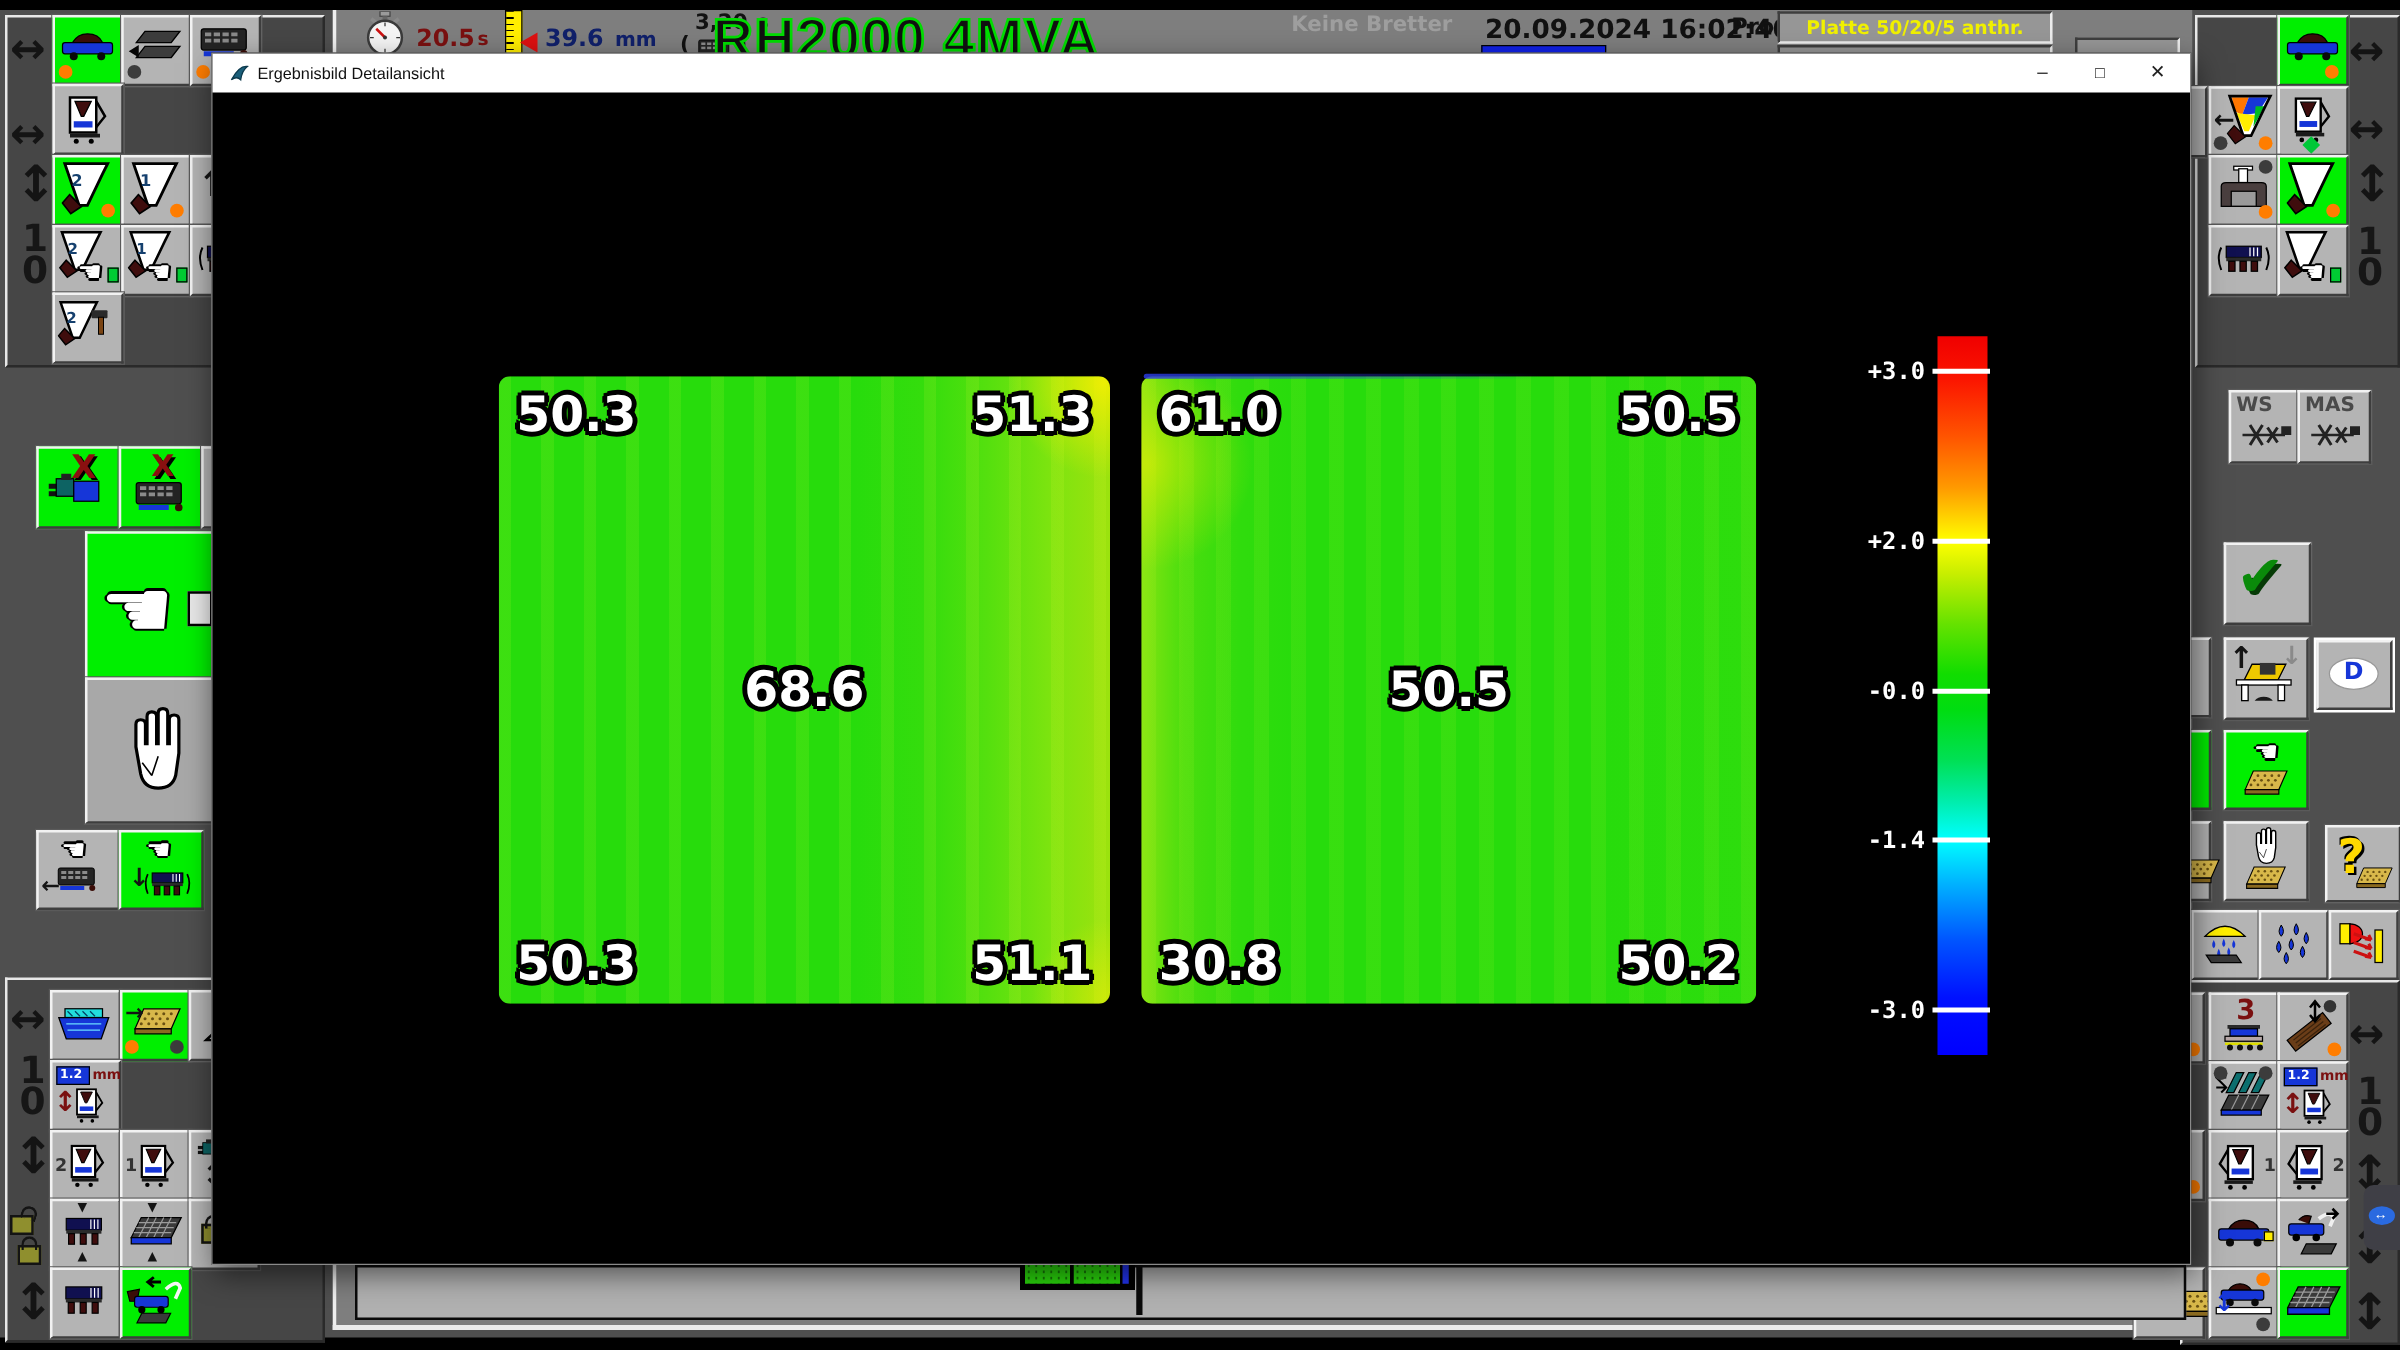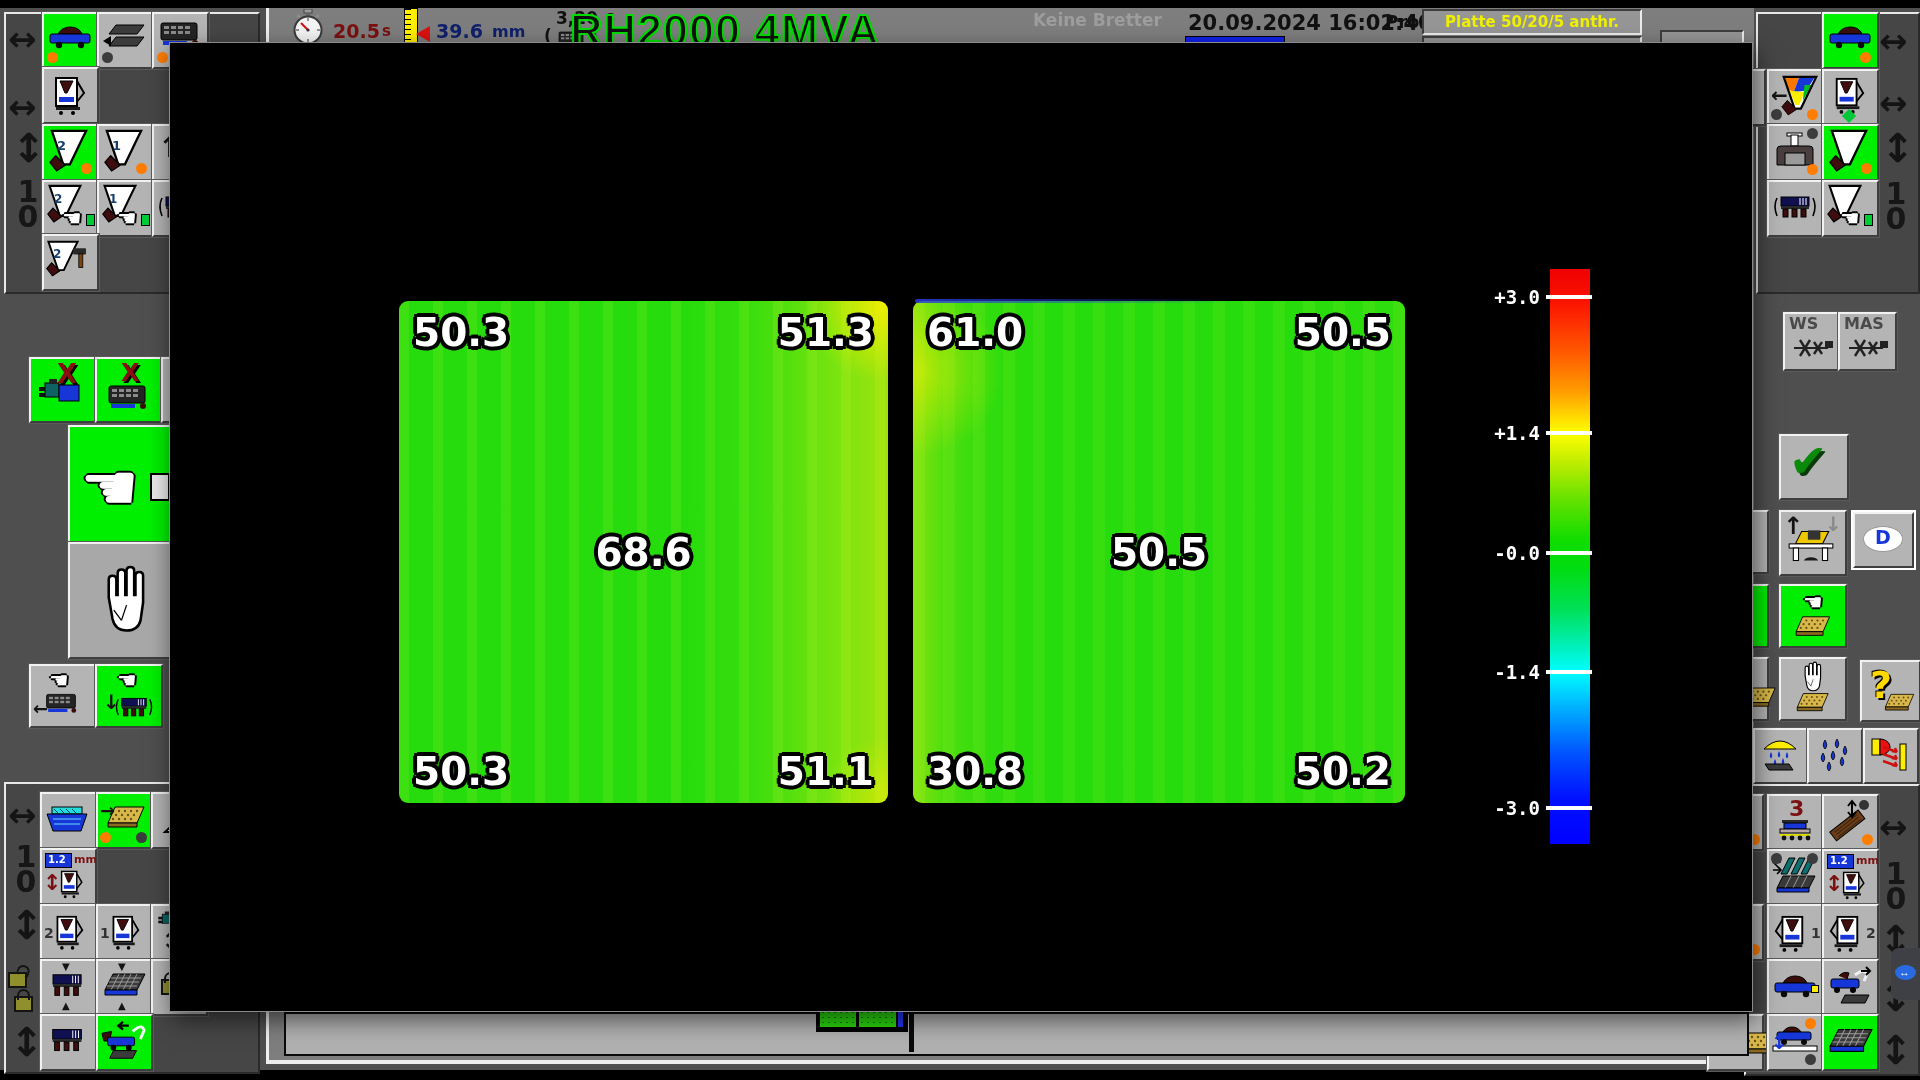--- a/index.html
+++ b/index.html
@@ -964,20 +964,31 @@
 
   <div class="A" style="left:284px;top:1012px;width:1461px;height:40px;background:#b0b0b0;border:2px solid #0a0a0a"></div>
   <div class="A" style="left:909px;top:1012px;width:5px;height:40px;background:#0a0a0a"></div>
   <div class="A" style="left:816px;top:1006px;width:92px;height:26px;background:#000;z-index:5">
     <div class="A" style="left:4px;top:4px;width:36px;height:17px;background:#2ad60c;background-image:radial-gradient(#157a06 1px,rgba(0,0,0,0) 1px);background-size:6px 5px"></div>
     <div class="A" style="left:43px;top:4px;width:37px;height:17px;background:#2ad60c;background-image:radial-gradient(#157a06 1px,rgba(0,0,0,0) 1px);background-size:6px 5px"></div>
     <div class="A" style="left:82px;top:4px;width:5px;height:17px;background:#2233ee"></div>
   </div>
 
   <div id="dlg">
+    <div id="tbar">
+      <i class="ic" style="left:13px;top:7px;width:17px;height:17px">
+          <svg viewBox="0 0 16 16">
+            <path d="M2 13 Q8 2 14 3 Q10 6 9 13 Q6 10 2 13 Z" fill="#1b5f7a" stroke="#0d3a4d"></path>
+          </svg>
+        </i>
+      <span id="ttext">Ergebnisbild Detailansicht</span>
+      <span class="wb" style="right:95px">–</span>
+      <span class="wb" style="right:49px;font-size:13px">□</span>
+      <span class="wb" style="right:3px">✕</span>
+    </div>
 
     <div class="plate" style="left:229px;top:258px;width:489px;height:502px;
          background:
            radial-gradient(circle at 99% 1%, rgba(255,240,0,.8) 0%, rgba(255,240,0,0) 11%),
            radial-gradient(circle at 100% 99%, rgba(255,240,0,.45) 0%, rgba(255,240,0,0) 9%),
            repeating-linear-gradient(90deg, rgba(250,255,60,.10) 0 10px, rgba(0,0,0,0) 10px 34px),
            linear-gradient(90deg,#27dc0c 0%,#27dc0c 58%,#35dd0d 70%,#55e00e 80%,#7ce40f 90%,#9ce20e 100%)">
       <span class="pl" style="left:14px;top:12px">50.3</span>
       <span class="pl" style="right:14px;top:12px">51.3</span>
       <span class="pl" style="left:50%;top:50%;transform:translate(-50%,-50%)">68.6</span>
@@ -1000,19 +1011,19 @@
     </div>
 
     <div class="A" style="left:1380px;top:226px;width:40px;height:575px;
          background:linear-gradient(180deg,#f00000 0%,#fb1500 6%,#ff5500 14%,#ff9900 21%,#ffdd00 26%,#ffff00 28.5%,#c8ee00 33%,#66e200 40%,#11dd00 47%,#00dd11 52%,#00e055 59%,#00eeb0 65%,#00ffff 70%,#00b4ff 76%,#0055ff 84%,#0011ff 92%,#0000ff 100%)"></div>
     <div class="tick" style="top:252px"></div>
     <div class="tick" style="top:388px"></div>
     <div class="tick" style="top:508px"></div>
     <div class="tick" style="top:627px"></div>
     <div class="tick" style="top:763px"></div>
     <span class="sc" style="left:1296px;top:245px">+3.0</span>
-    <span class="sc" style="left:1296px;top:381px">+1.4</span>
+    <span class="sc" style="left:1296px;top:381px">+2.0</span>
     <span class="sc" style="left:1296px;top:501px">-0.0</span>
     <span class="sc" style="left:1296px;top:620px">-1.4</span>
     <span class="sc" style="left:1296px;top:756px">-3.0</span>
   </div>
 
 </div>
 
 </body></html>

